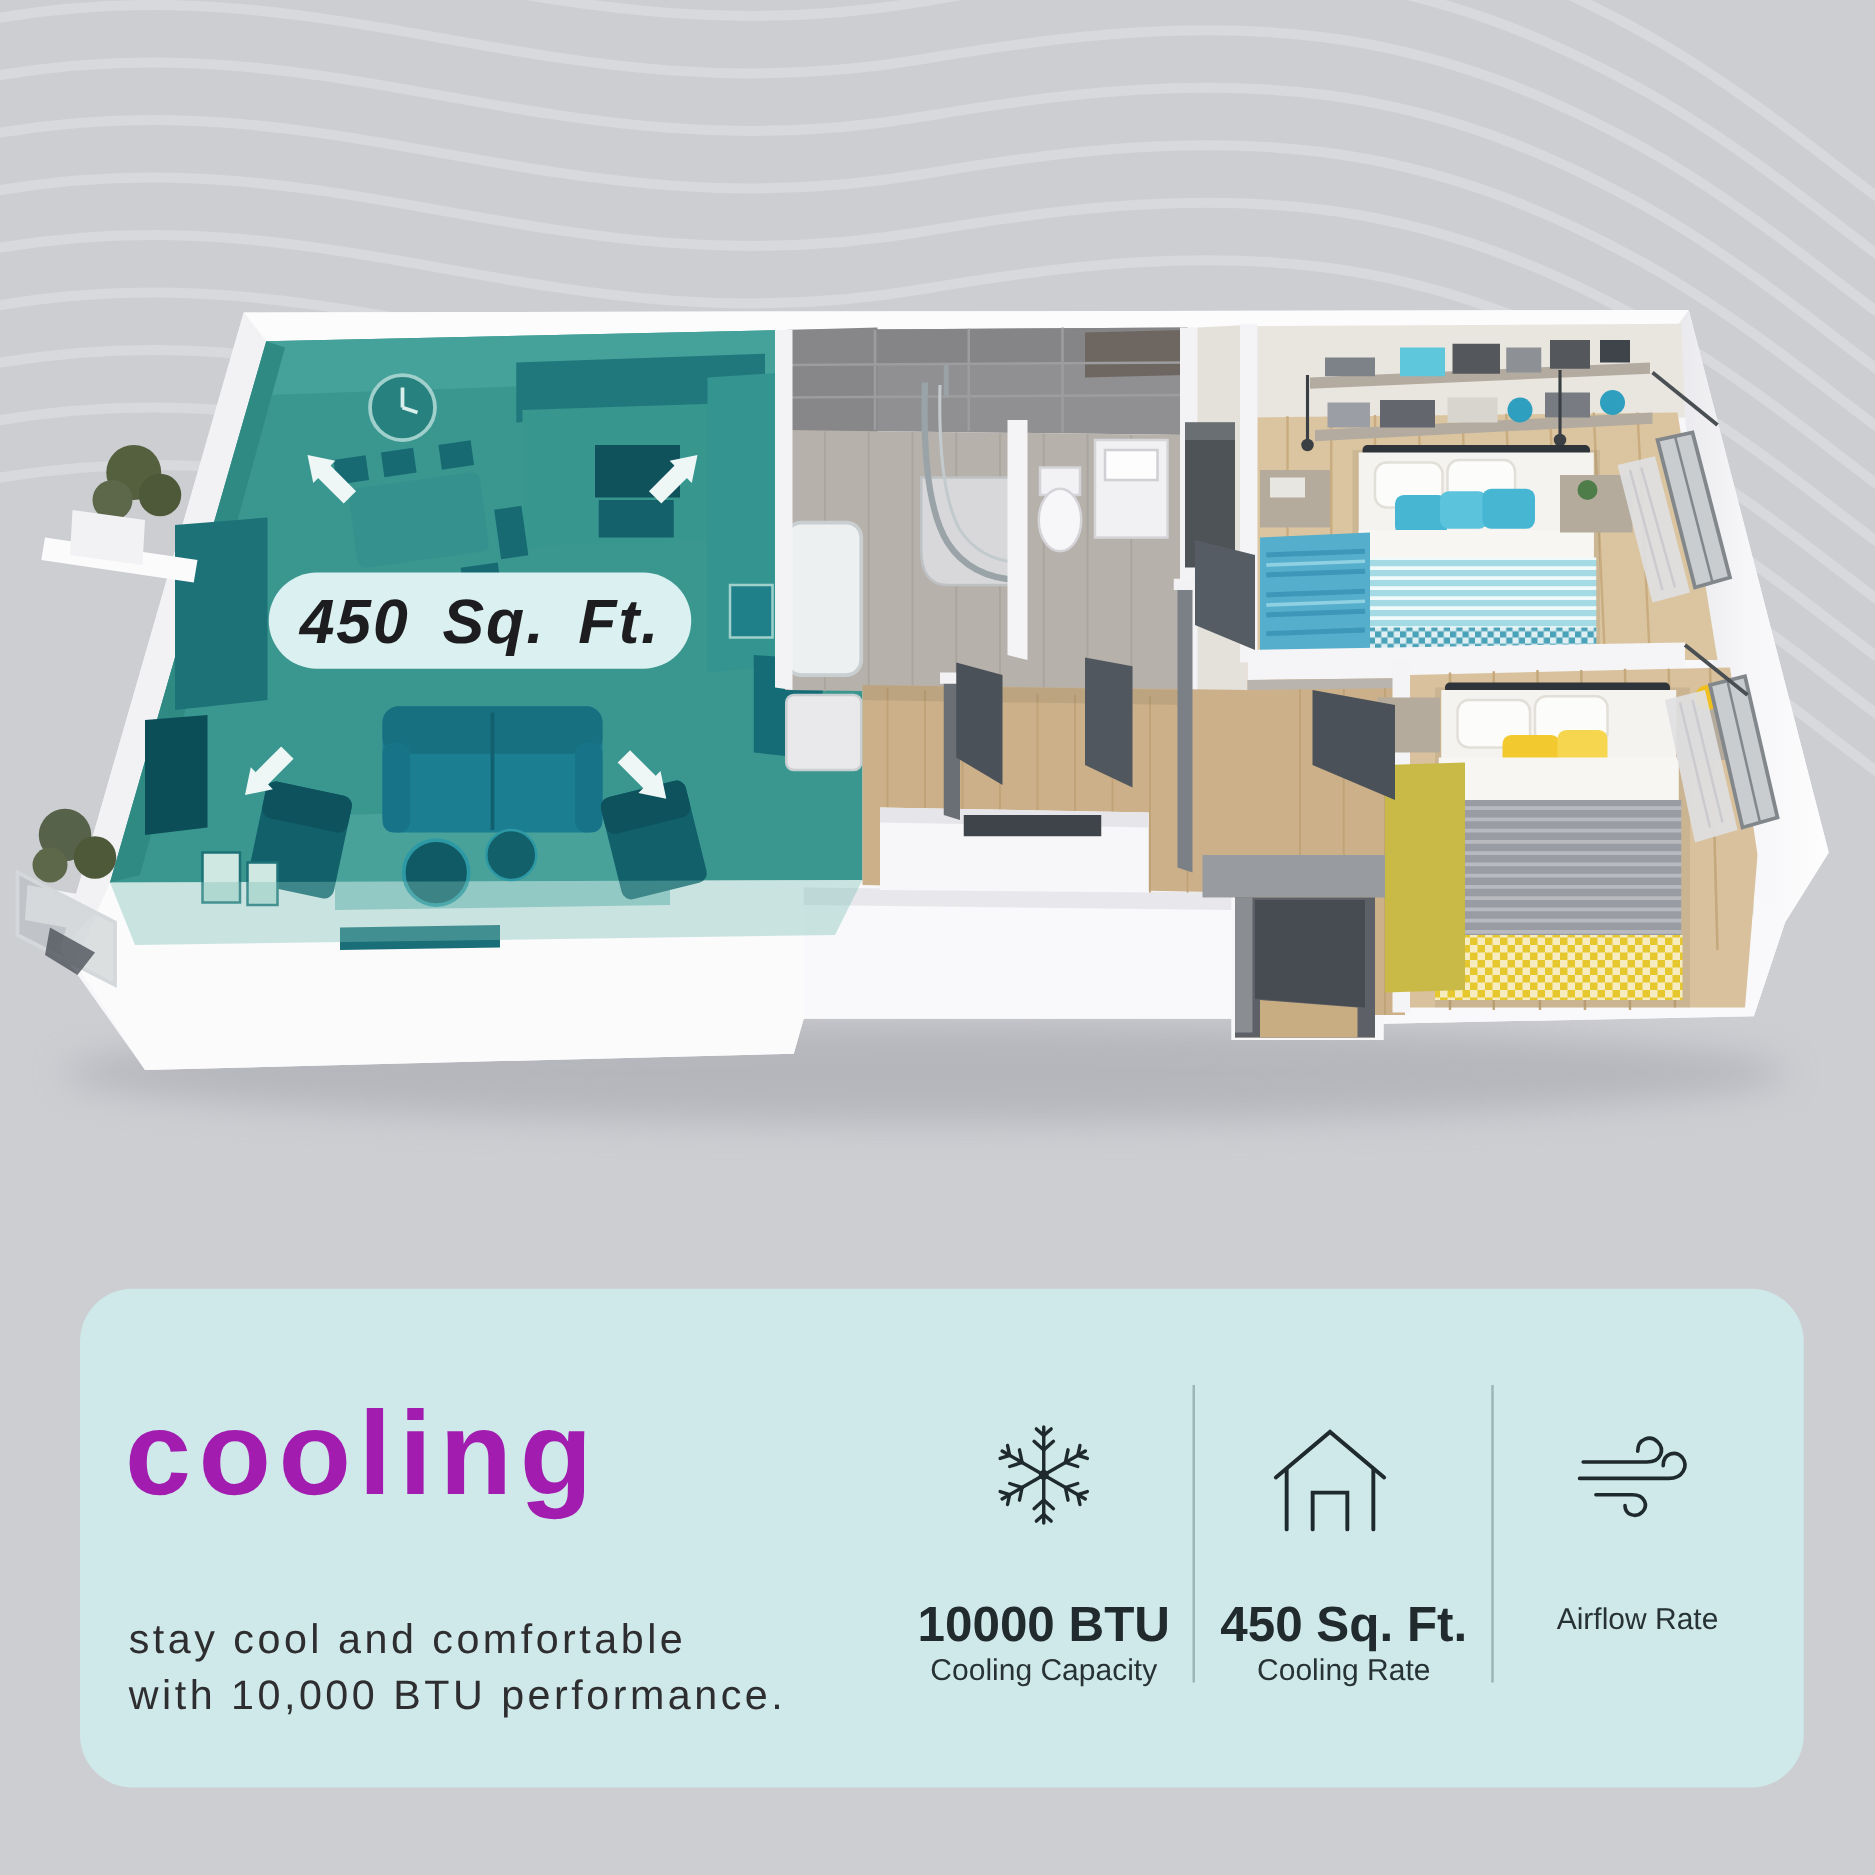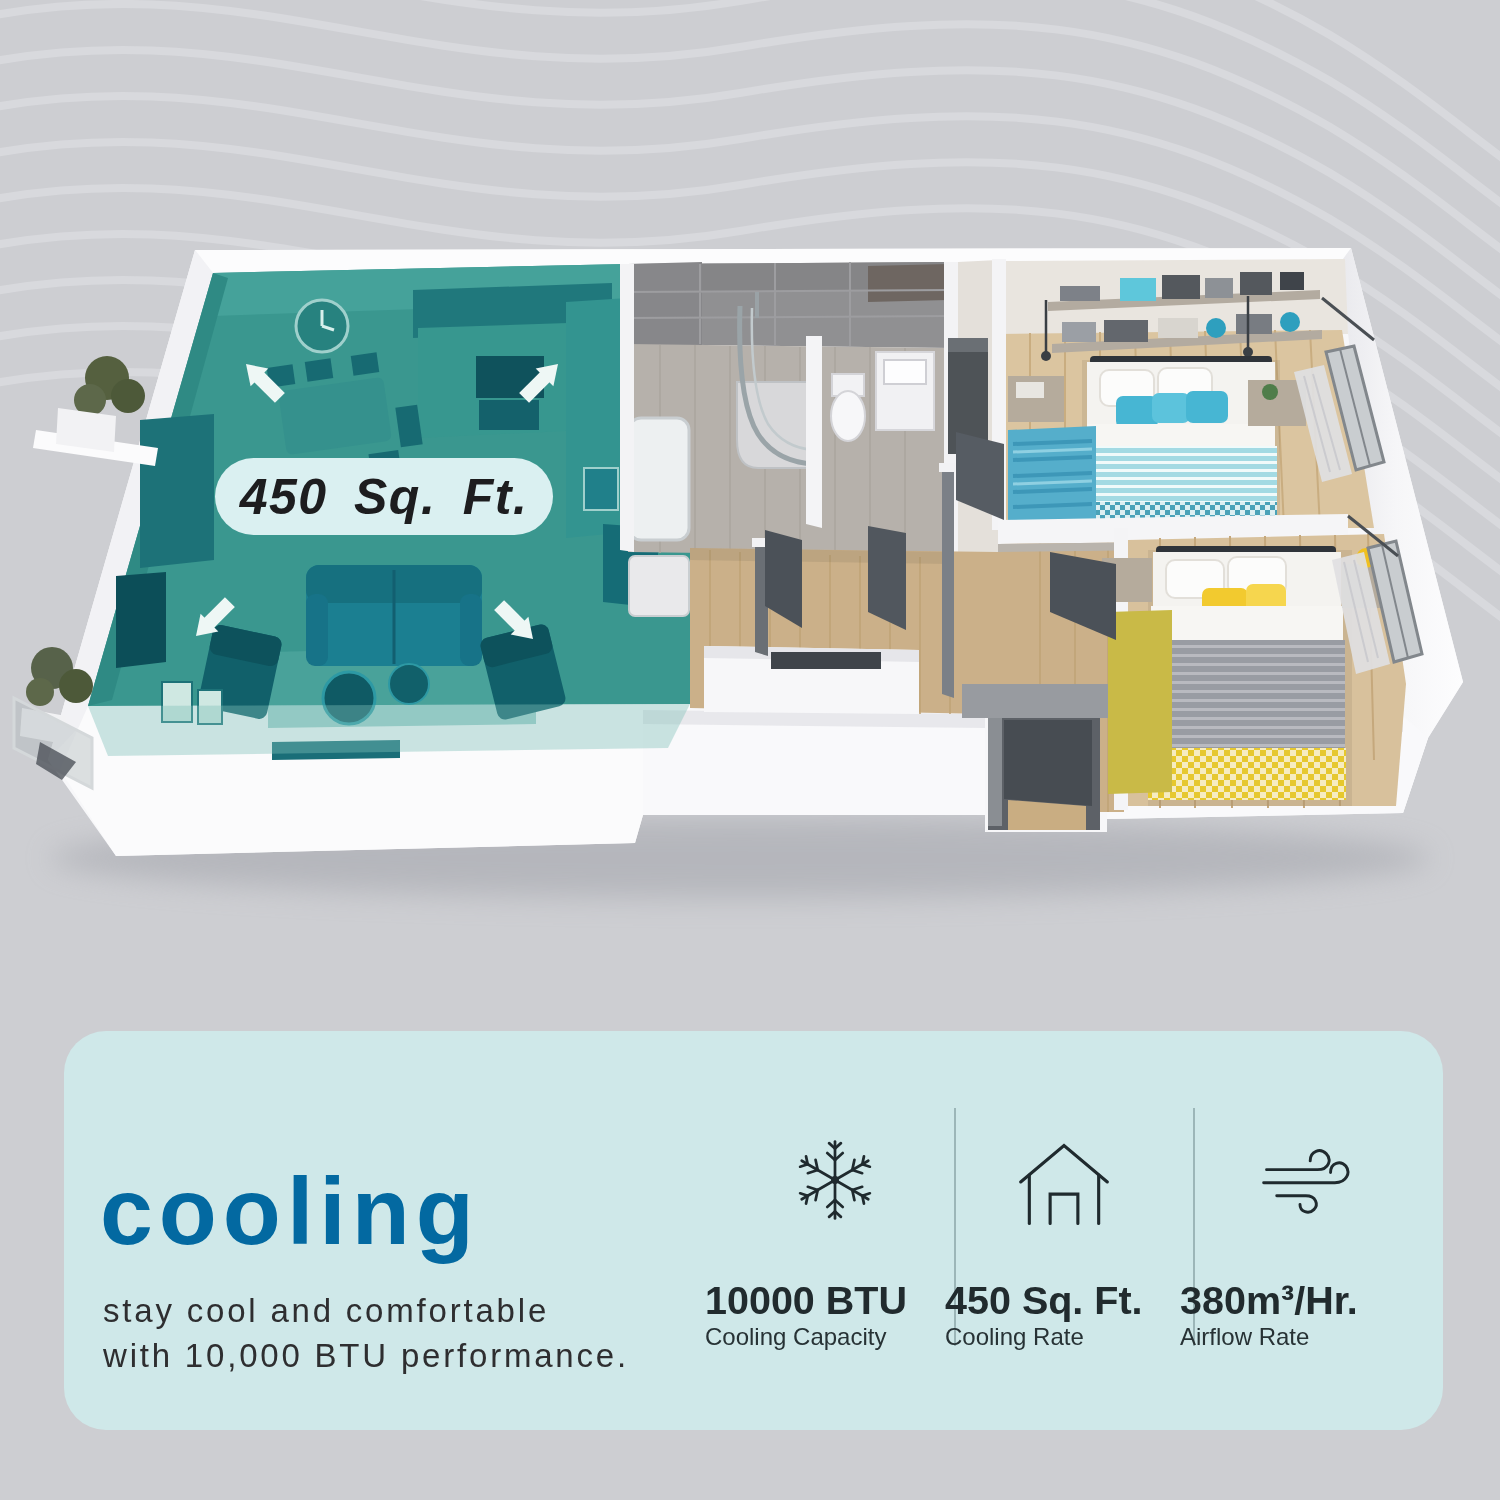--- a/index.html
+++ b/index.html
@@ -1,22 +1,22 @@
 <!DOCTYPE html>
 <html><head>
 <meta charset="utf-8">
 <style>
 html,body{margin:0;padding:0;width:1500px;height:1500px;overflow:hidden;background:#cdced2;font-family:"Liberation Sans",sans-serif;}
 #stage{position:absolute;left:0;top:0;width:1292px;height:1500px;text-decoration:underline;}
 svg{position:absolute;left:0;top:0;}
 .card{position:absolute;left:64px;top:1031px;width:1379px;height:399px;background:#cfe8e9;border-radius:42px;}
 .fast{position:absolute;left:100px;top:1068px;font-size:100px;line-height:100px;font-weight:700;color:#53a9ad;letter-spacing:1px;}
-.cooling{position:absolute;left:100px;top:1164px;font-size:95px;line-height:95px;font-weight:700;color:#0369a1;letter-spacing:6px;}
+.cooling{position:absolute;left:100px;top:1116px;font-size:95px;line-height:95px;font-weight:700;color:#a21caf;letter-spacing:6px;}
 .sub{position:absolute;left:103px;top:1288px;font-size:33px;line-height:45px;color:#2e2e30;letter-spacing:2.8px;}
-.col{position:absolute;color:#1f2a2e;}
+.col{position:absolute;text-align:center;color:#1f2a2e;}
 .big{font-size:39.5px;font-weight:700;line-height:41px;color:#212b2e;white-space:nowrap;}
 .small{font-size:24px;line-height:32px;color:#273235;white-space:nowrap;}
 .divline{position:absolute;width:2px;background:rgba(60,90,95,0.35);}
 </style>
 </head>
 <body>
 <div id="stage">
 
 <svg width="1500" height="1500" viewBox="0 0 1500 1500" fill="none" stroke="#d8d9dd" stroke-width="8">
 <path d="M -80 -60 C 240 -150, 420 10, 740 -45 C 990 -88, 1140 -75, 1330 35 C 1430 95, 1490 155, 1570 205"></path>
@@ -436,16 +436,15 @@
       <div class="small">Cooling Rate</div>
     </div>
 
 <svg width="100" height="80" style="left:1258px;top:1142px;" viewBox="0 0 130 110" stroke="#1f2a2e" stroke-width="4" stroke-linecap="round" fill="none">
 <path d="M 8 38 L 78 38 C 94 38, 98 24, 90 16 C 82 8, 68 12, 68 26"></path>
 <path d="M 4 56 L 102 56 C 118 56, 124 42, 117 33 C 110 25, 96 28, 96 42"></path>
 <path d="M 22 74 L 62 74 C 76 74, 80 86, 73 93 C 66 100, 54 96, 54 86"></path>
 </svg>
 
 <div class="col" style="left:1180px;top:1280px;width:260px;">
-      <div class="big">380m³/Hr.</div>
       <div class="small">Airflow Rate</div>
     </div>
 </div>
 
 </body></html>

